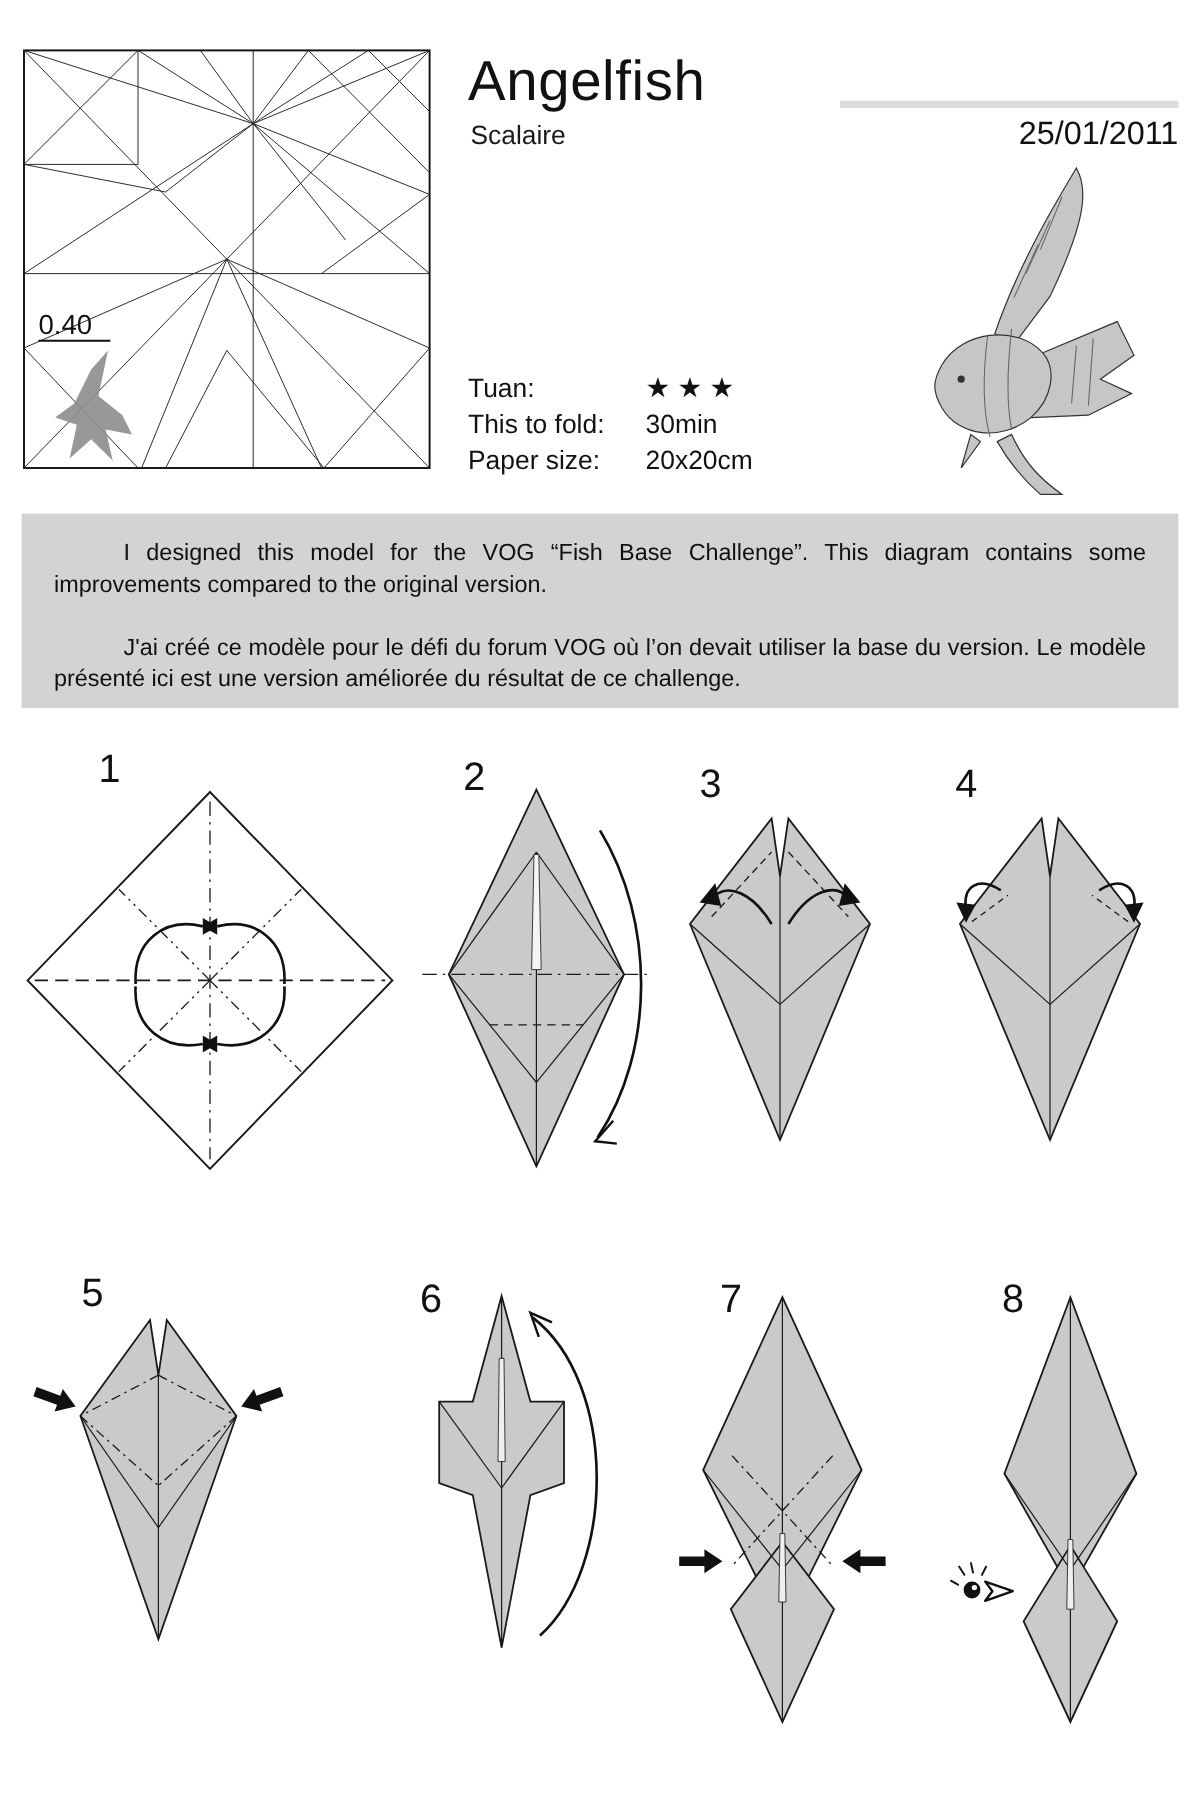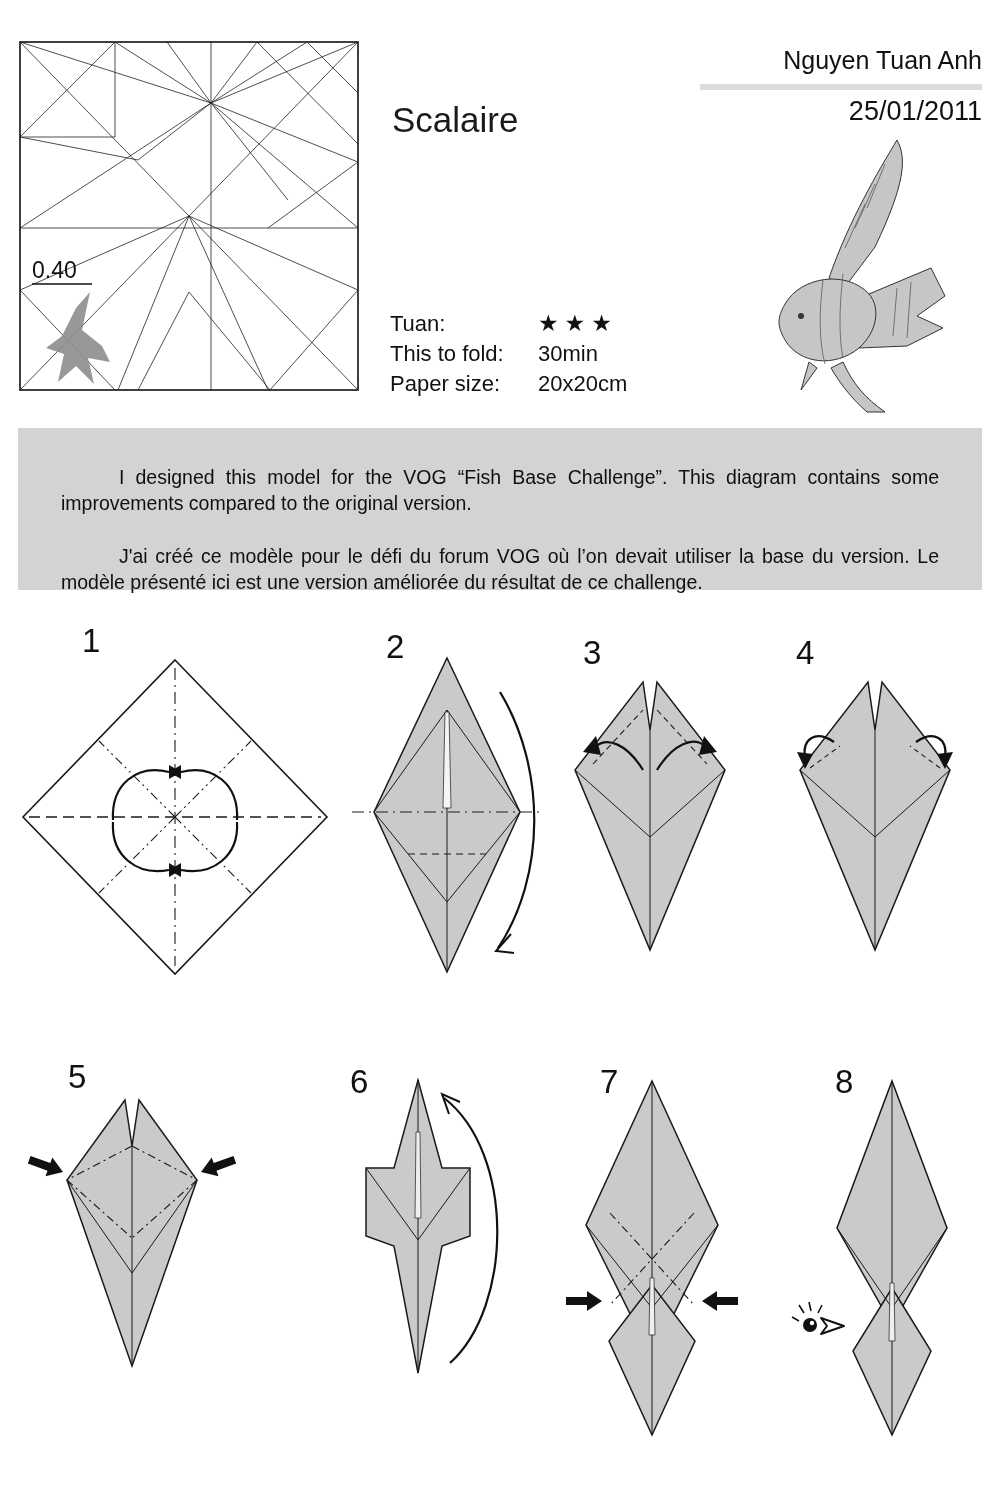--- a/index.html
+++ b/index.html
@@ -1,29 +1,29 @@
 <!DOCTYPE html>
 <html><head>
 <meta charset="utf-8">
 <style>
   html,body{margin:0;padding:0;background:#fff;}
   #page{position:relative;width:1000px;height:1496px;background:#fff;
         font-family:"Liberation Sans",sans-serif;color:#111;overflow:hidden;}
   .abs{position:absolute;}
   .title{font-size:47px;font-weight:400;line-height:1.05;letter-spacing:.5px;}
-  .subtitle{font-size:35px;font-weight:400;margin-top:4px;color:#1a1a1a;}
+  .subtitle{font-size:22px;font-weight:400;margin-top:4px;color:#1a1a1a;}
   .author{font-size:25px;text-align:right;}
   .author-underline{background:#dcdcdc;height:6px;}
   .date{font-size:27px;text-align:right;}
   .specs{font-size:22px;line-height:30px;}
   .specs .label{display:inline-block;width:148px;}
   .stars{font-size:23px;letter-spacing:6px;}
   .infobox{background:#d3d3d3;box-sizing:border-box;padding:21px 27px;
            font-size:19.5px;line-height:1.33;text-align:justify;color:#101010;}
-  .infobox p{margin:16px;text-indent:58px;}
+  .infobox p{margin:0;text-indent:58px;}
   .infobox p + p{margin-top:27px;}
   .step-number{font-size:33px;font-weight:400;}
   svg{display:block;}
 </style>
 </head>
 <body>
 
 <div id="page">
 
   <svg class="abs" style="left:18px;top:40px" width="342" height="352" viewBox="0 0 342 352">
@@ -58,23 +58,23 @@
       <line x1="2" y1="250" x2="97" y2="350"></line>
       <line x1="340" y1="250" x2="252" y2="350"></line>
       <line x1="340" y1="122" x2="250" y2="188"></line>
       <line x1="120" y1="120" x2="2" y2="97"></line>
     </g>
     <path d="M44,296 L58,268 L72,252 L64,290 L84,306 L92,322 L70,318 L76,344 L58,326 L40,342 L46,314 L28,308 Z" fill="#8d8d8d" opacity="0.9"></path>
     <text x="14" y="238" font-size="23" fill="#111">0.40</text>
     <line x1="14" y1="244" x2="74" y2="244" stroke="#111" stroke-width="1.6"></line>
   </svg>
 
+  <div class="abs title" style="left:390px;top:42px">Angelfish</div>
   <div class="abs subtitle" style="left:392px;top:96px">Scalaire</div>
 
-  <div class="abs author" style="left:600px;top:46px;width:382px">Nguyen Tuan Anh</div>
   <div class="abs author-underline" style="left:700px;top:84px;width:282px"></div>
   <div class="abs date" style="left:600px;top:96px;width:382px">25/01/2011</div>
 
   <div class="abs specs" style="left:390px;top:308px">
     <div class="row">
       <span class="label">Tuan:</span><span class="stars">★★★</span>
     </div>
     <div class="row">
       <span class="label">This to fold:</span><span>30min</span>
     </div>

